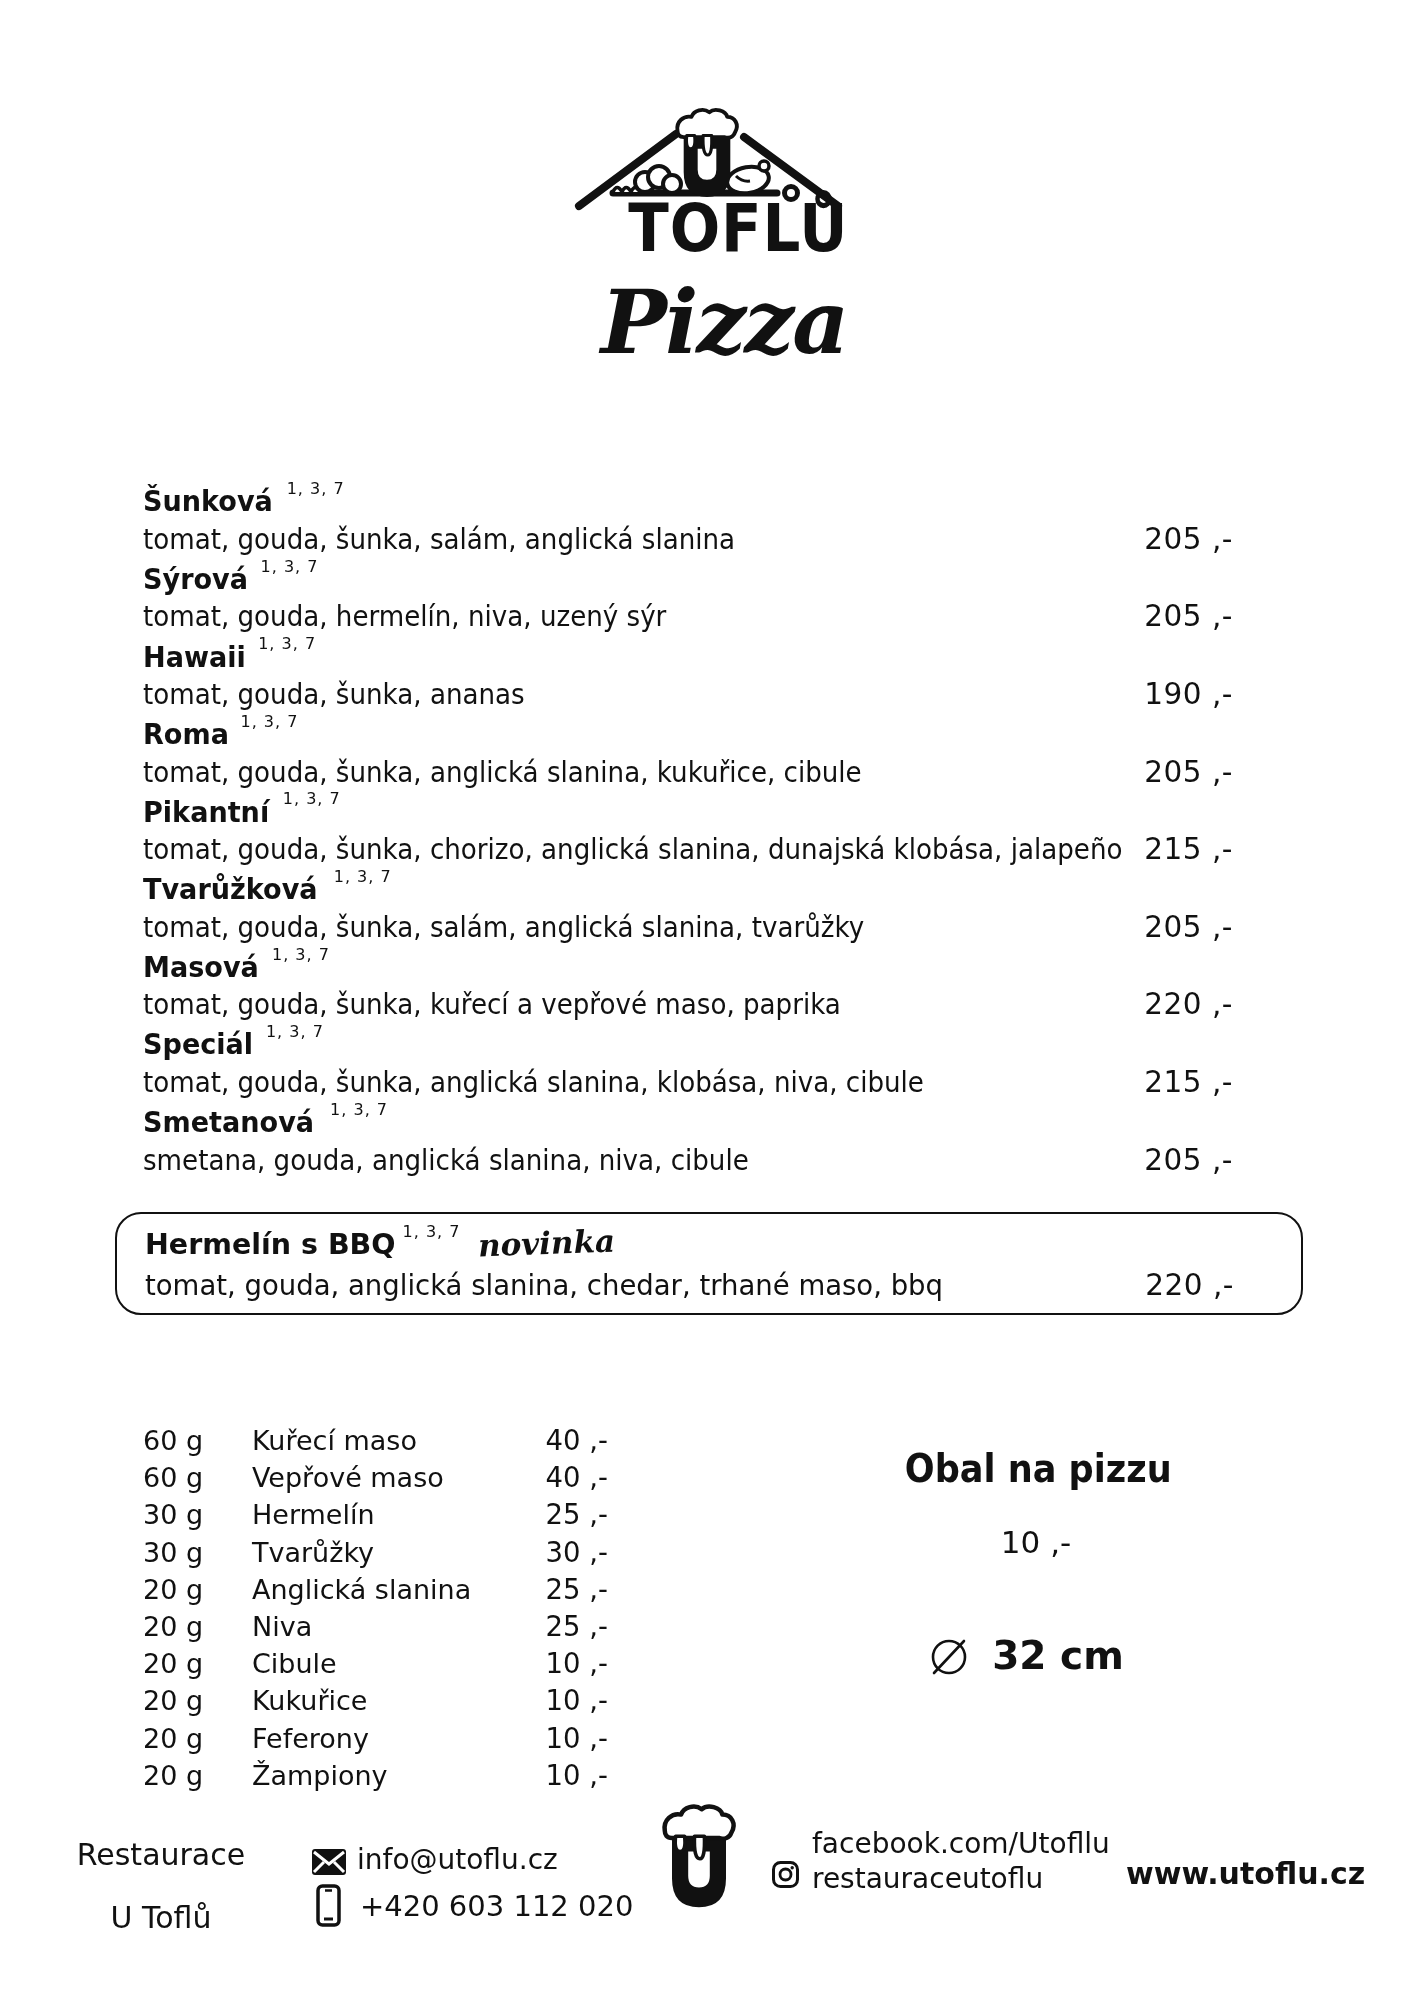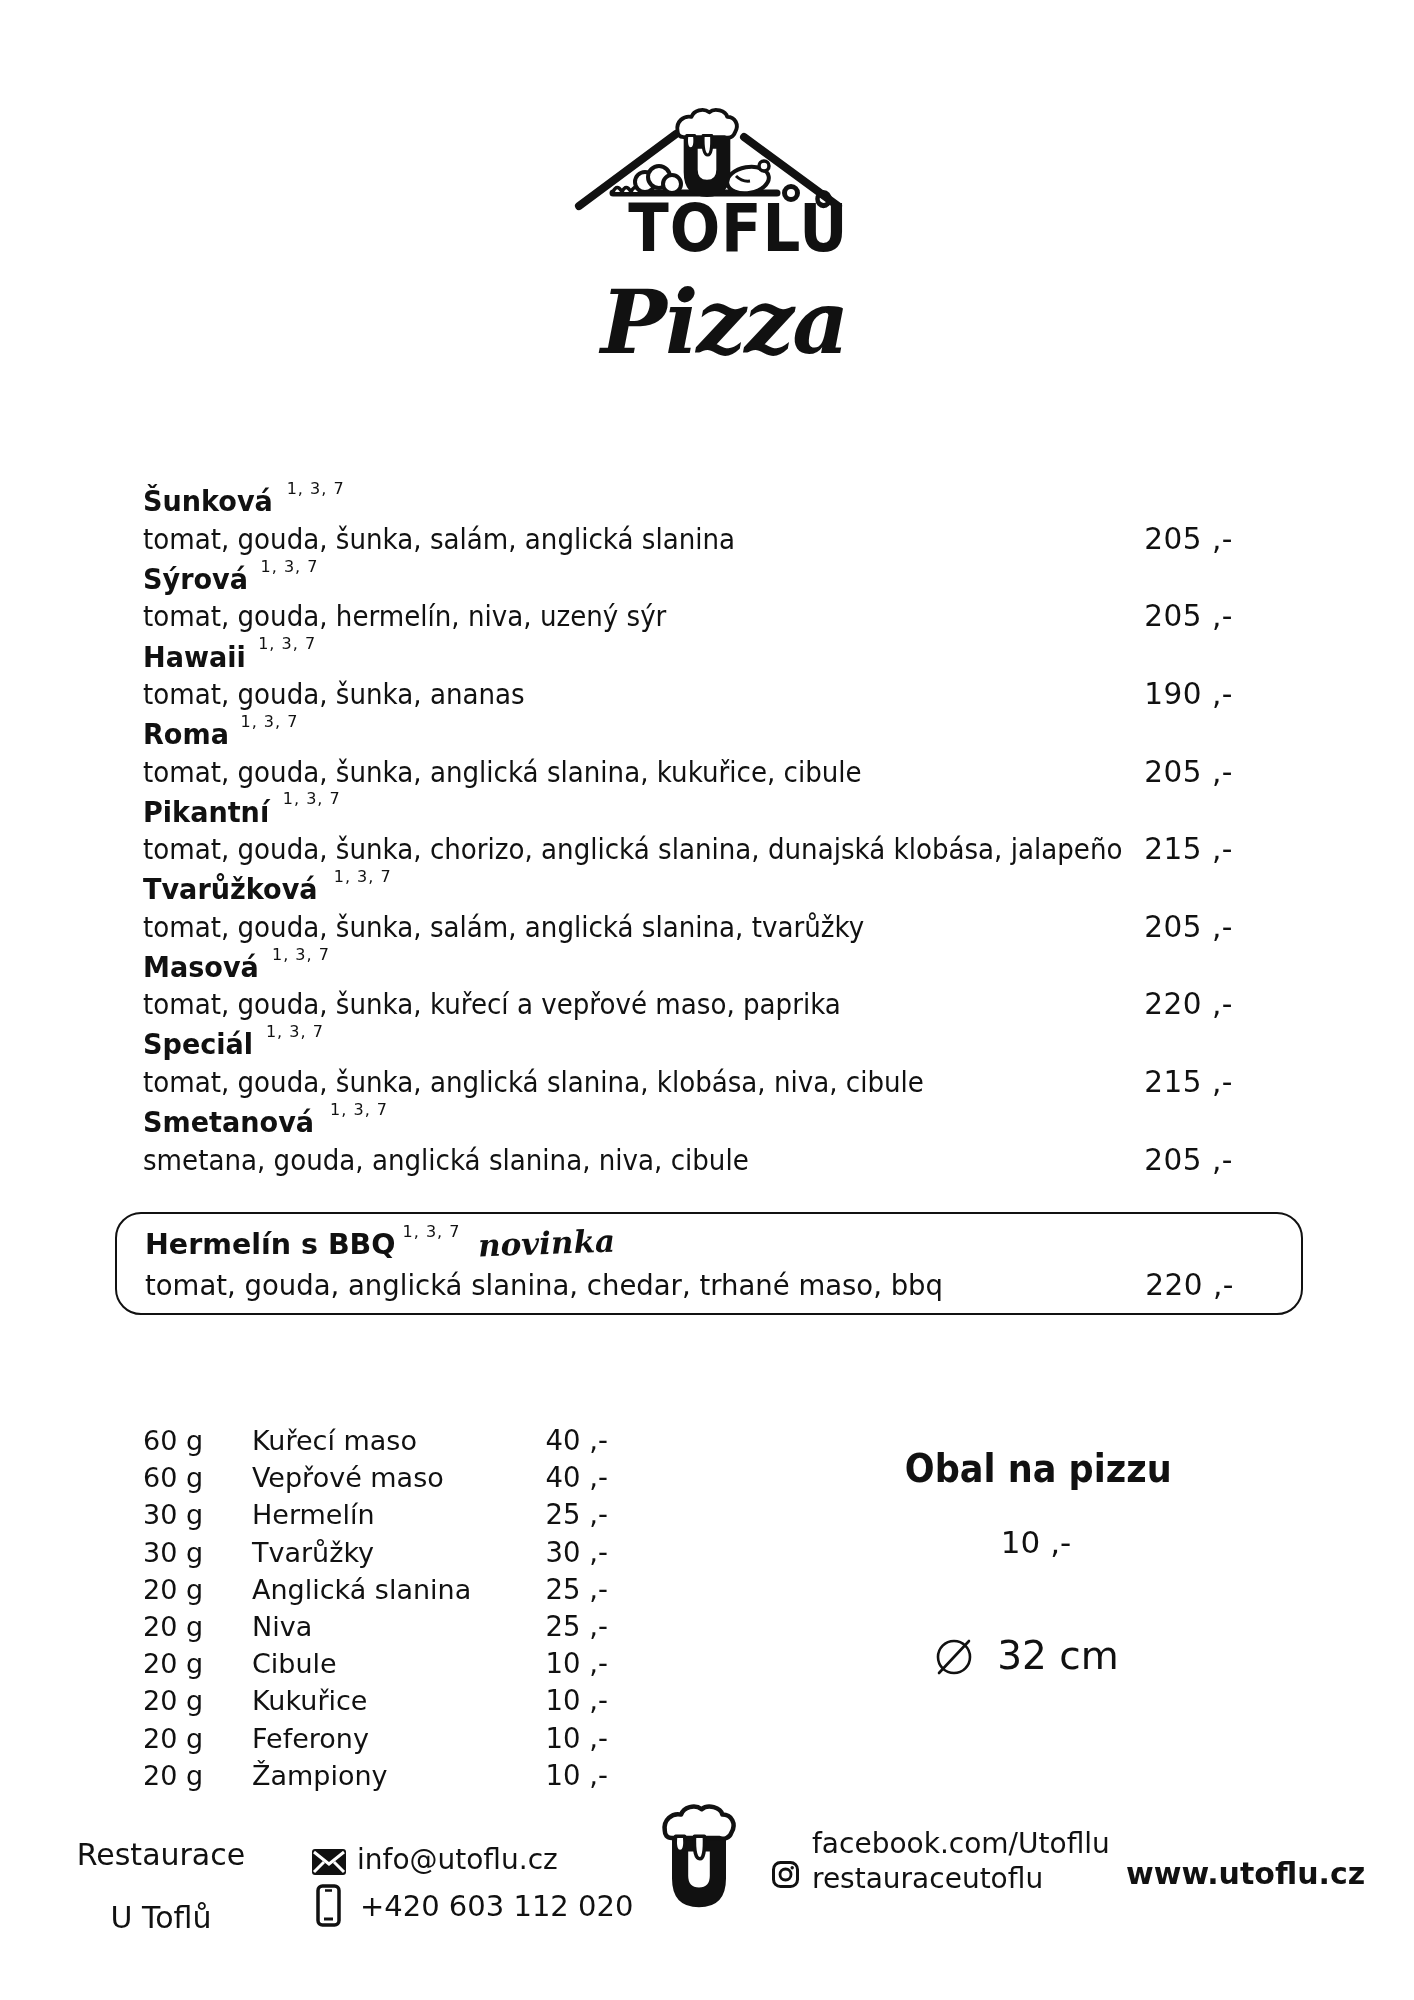--- a/index.html
+++ b/index.html
@@ -60,21 +60,21 @@
   .adds-n { flex:1; }
   .adds-p { width:95px; text-align:right; font-size:27.5px; }
 
   
   .pack-heading { position:absolute; left:888px; top:1446px; width:300px; text-align:center;
     font-size:39px; font-weight:bold; }
   .pack-heading .squeeze { display:inline-block; transform:scaleX(0.9); transform-origin:50% 50%; }
   .pack-price { position:absolute; left:886px; top:1524px; width:300px; text-align:center; font-size:31px; }
   .pack-dia { position:absolute; left:875px; top:1630px; width:300px; height:50px;
     display:flex; align-items:center; justify-content:center; gap:20px;
-    font-size:39px; font-weight:normal; }
+    font-size:39px; font-weight:bold; }
 
   
   .f-left { position:absolute; left:60px; top:1838px; width:202px; text-align:center;
     font-weight:normal; font-size:30px; line-height:34px; }
   .f-left .l2 { margin-top:29px; }
   .envelope-icon { position:absolute; left:312px; top:1849px; }
   .f-email { position:absolute; left:357px; top:1843px; font-size:28px; line-height:34px; }
   .phone-icon { position:absolute; left:316px; top:1884px; }
   .f-phone { position:absolute; left:360px; top:1889px; font-size:29px; line-height:34px; }
   .footer-mug { position:absolute; left:654px; top:1802px; }

